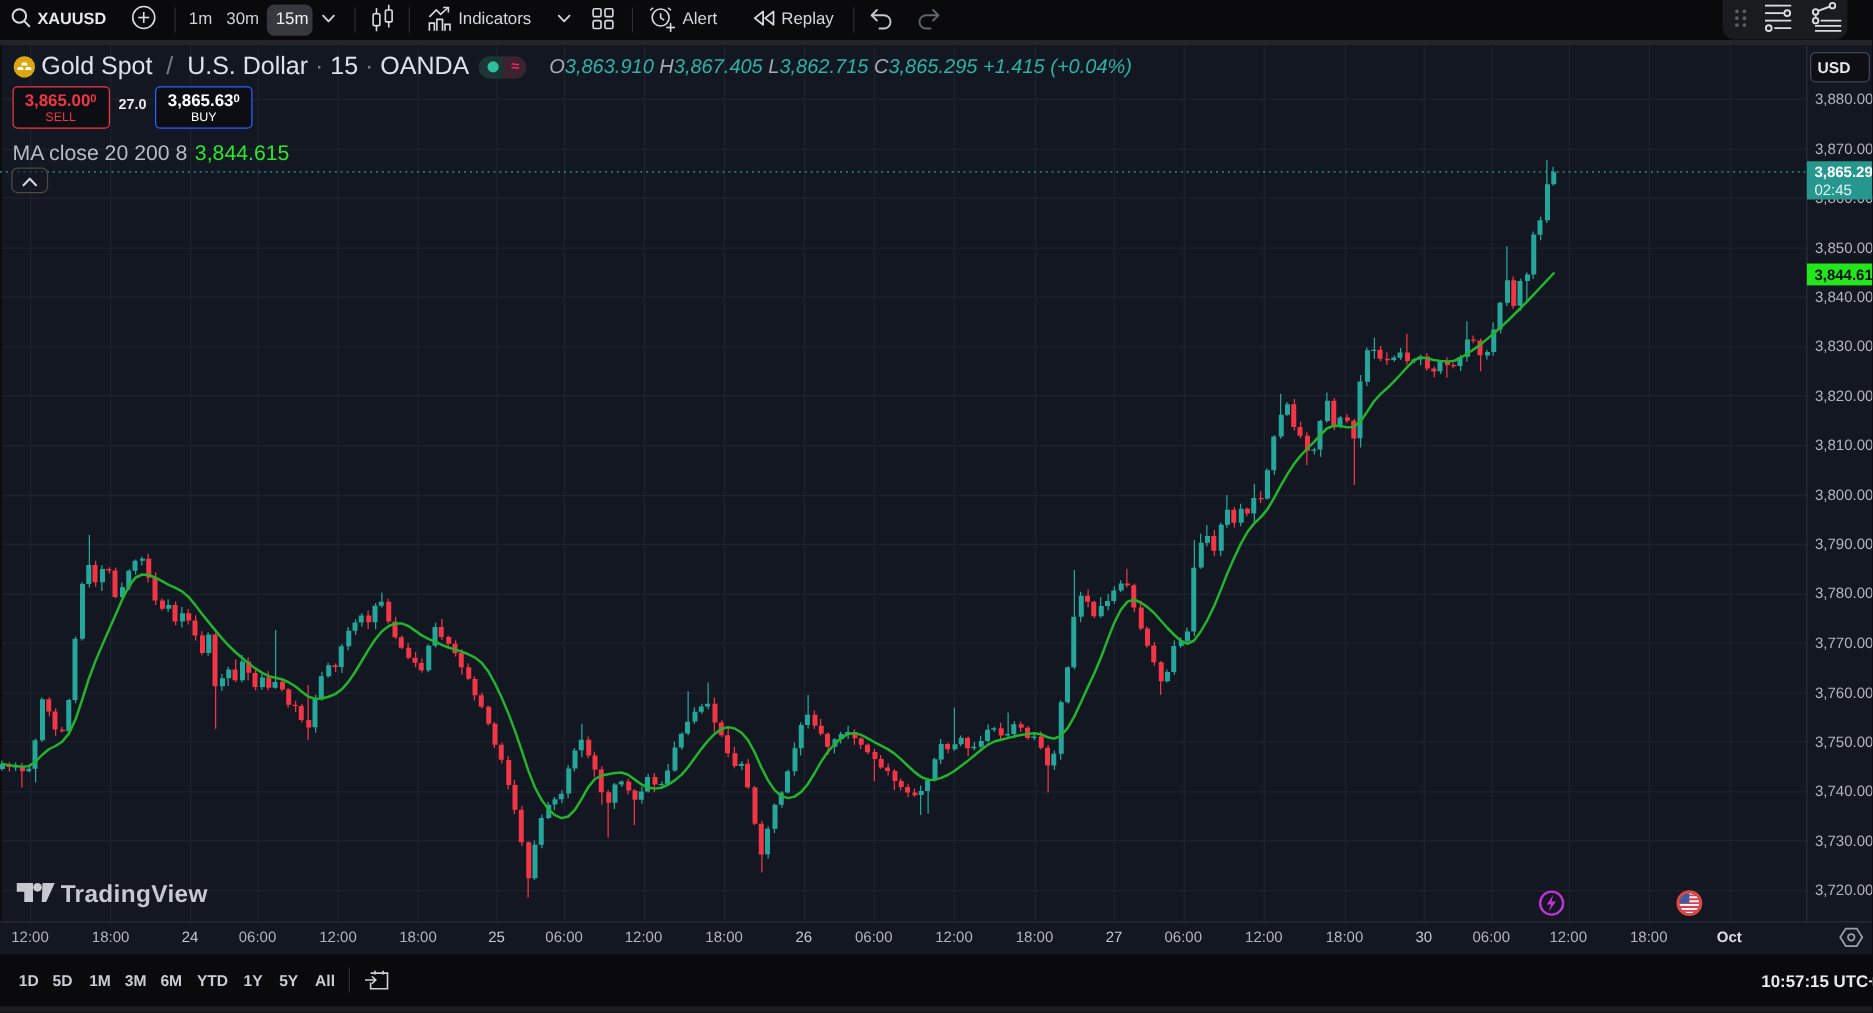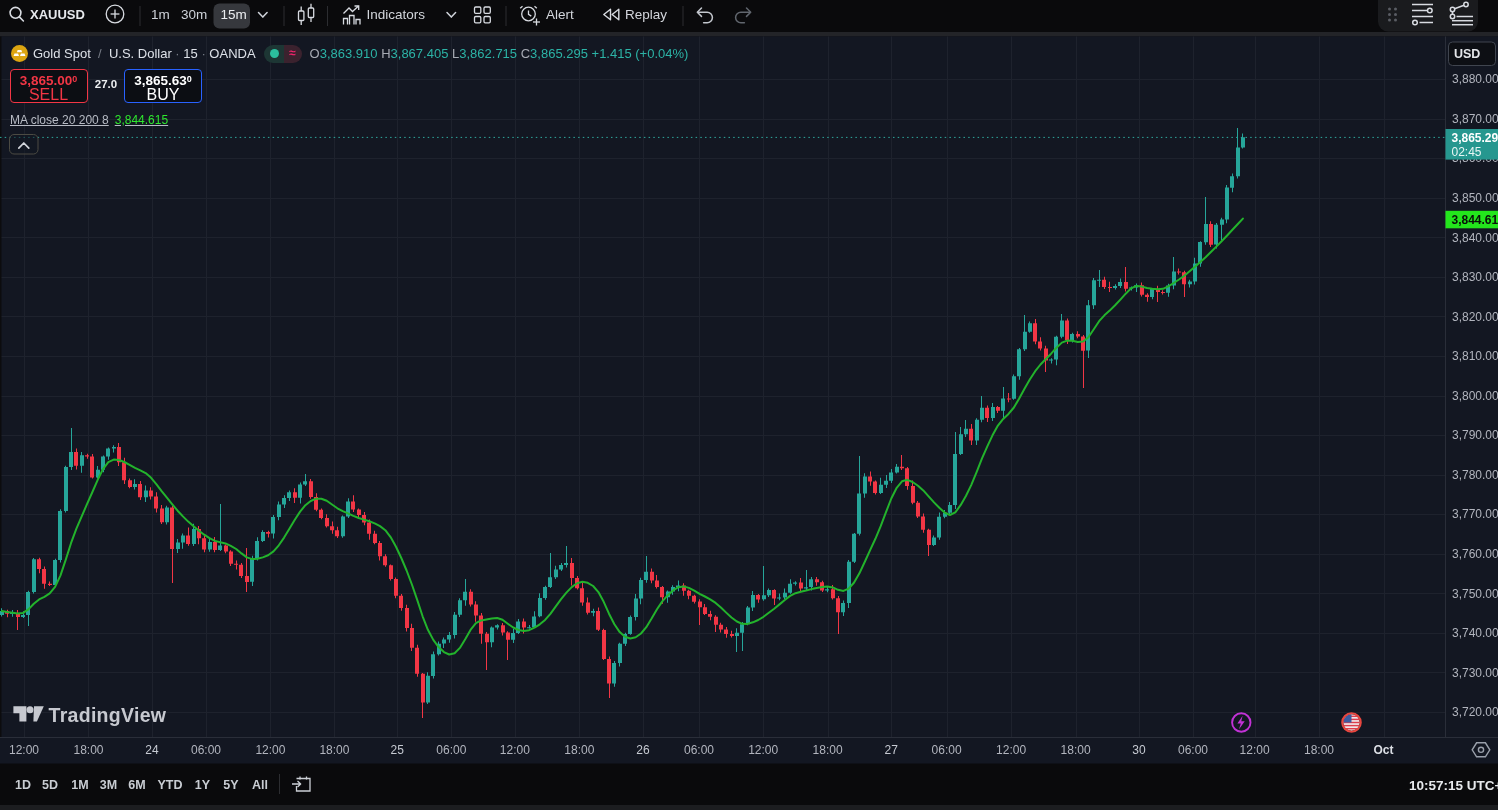--- a/index.html
+++ b/index.html
@@ -1,29 +1,29 @@
 <!DOCTYPE html>
 <html><head><meta charset="utf-8"><style>
 html,body{margin:0;padding:0;background:#0b0b0d;width:1498px;height:810px;overflow:hidden;}
 *{box-sizing:border-box;font-family:"Liberation Sans",sans-serif;}
 #page{position:relative;width:1498px;height:810px;background:#0b0b0d;}
 .abs{position:absolute;}
 #legend1{left:10px;top:44.5px;height:18px;display:flex;align-items:center;white-space:nowrap;}
-#legend1 .title{font-size:13px;color:#dde1e8;font-weight:400;}
+#legend1 .title{font-size:20px;color:#dde1e8;font-weight:400;}
 #legend1 .dim{color:#787d87;}
-#ohlc{font-size:13px;color:#a7abb4;margin-left:8px;letter-spacing:0;}
+#ohlc{font-size:16px;color:#a7abb4;margin-left:18px;letter-spacing:0;font-style:italic;}
 #ohlc b{font-weight:400;color:#2cb3a6;}
 .btn{position:absolute;width:78px;height:34px;border-radius:4px;background:#0c0e13;text-align:center;padding-top:2.5px;}
 .btn .p{font-size:13.5px;font-weight:bold;line-height:15.5px;}
 .btn .p sup{font-size:9px;line-height:0;vertical-align:3.5px;}
-.btn .l{font-size:16px;line-height:13.5px;}
+.btn .l{font-size:10px;line-height:13.5px;}
 #sell{left:9.5px;top:69px;border:1px solid #f23645;color:#f23645;}
 #buy{left:124px;top:69px;border:1px solid #2962ff;color:#ffffff;}
 #spread{left:88px;top:78px;width:36px;text-align:center;font-size:11.5px;font-weight:bold;color:#eceef0;}
-#malegend{left:10px;top:112.5px;font-size:12px;color:#b7bbc4;white-space:nowrap;text-decoration:underline;}
+#malegend{left:10px;top:112.5px;font-size:17px;color:#b7bbc4;white-space:nowrap;}
 #malegend b{color:#2ee62e;font-weight:400;margin-left:6px;}
 #goldicon{left:10.5px;top:44.5px;width:17px;height:17px;border-radius:50%;background:#dca511;}
 </style></head>
 <body>
 <div id="page">
 <svg width="1498" height="810" viewBox="0 0 1498 810" xmlns="http://www.w3.org/2000/svg" font-family="Liberation Sans, sans-serif">
 <rect x="0" y="32" width="1498" height="4.5" fill="#232428"></rect>
 <rect x="0" y="36.5" width="1498" height="727.0" fill="#131722"></rect>
 <line x1="24.5" y1="36.5" x2="24.5" y2="737.0" stroke="#1e222d" stroke-width="1"></line>
 <line x1="88.5" y1="36.5" x2="88.5" y2="737.0" stroke="#1e222d" stroke-width="1"></line>

